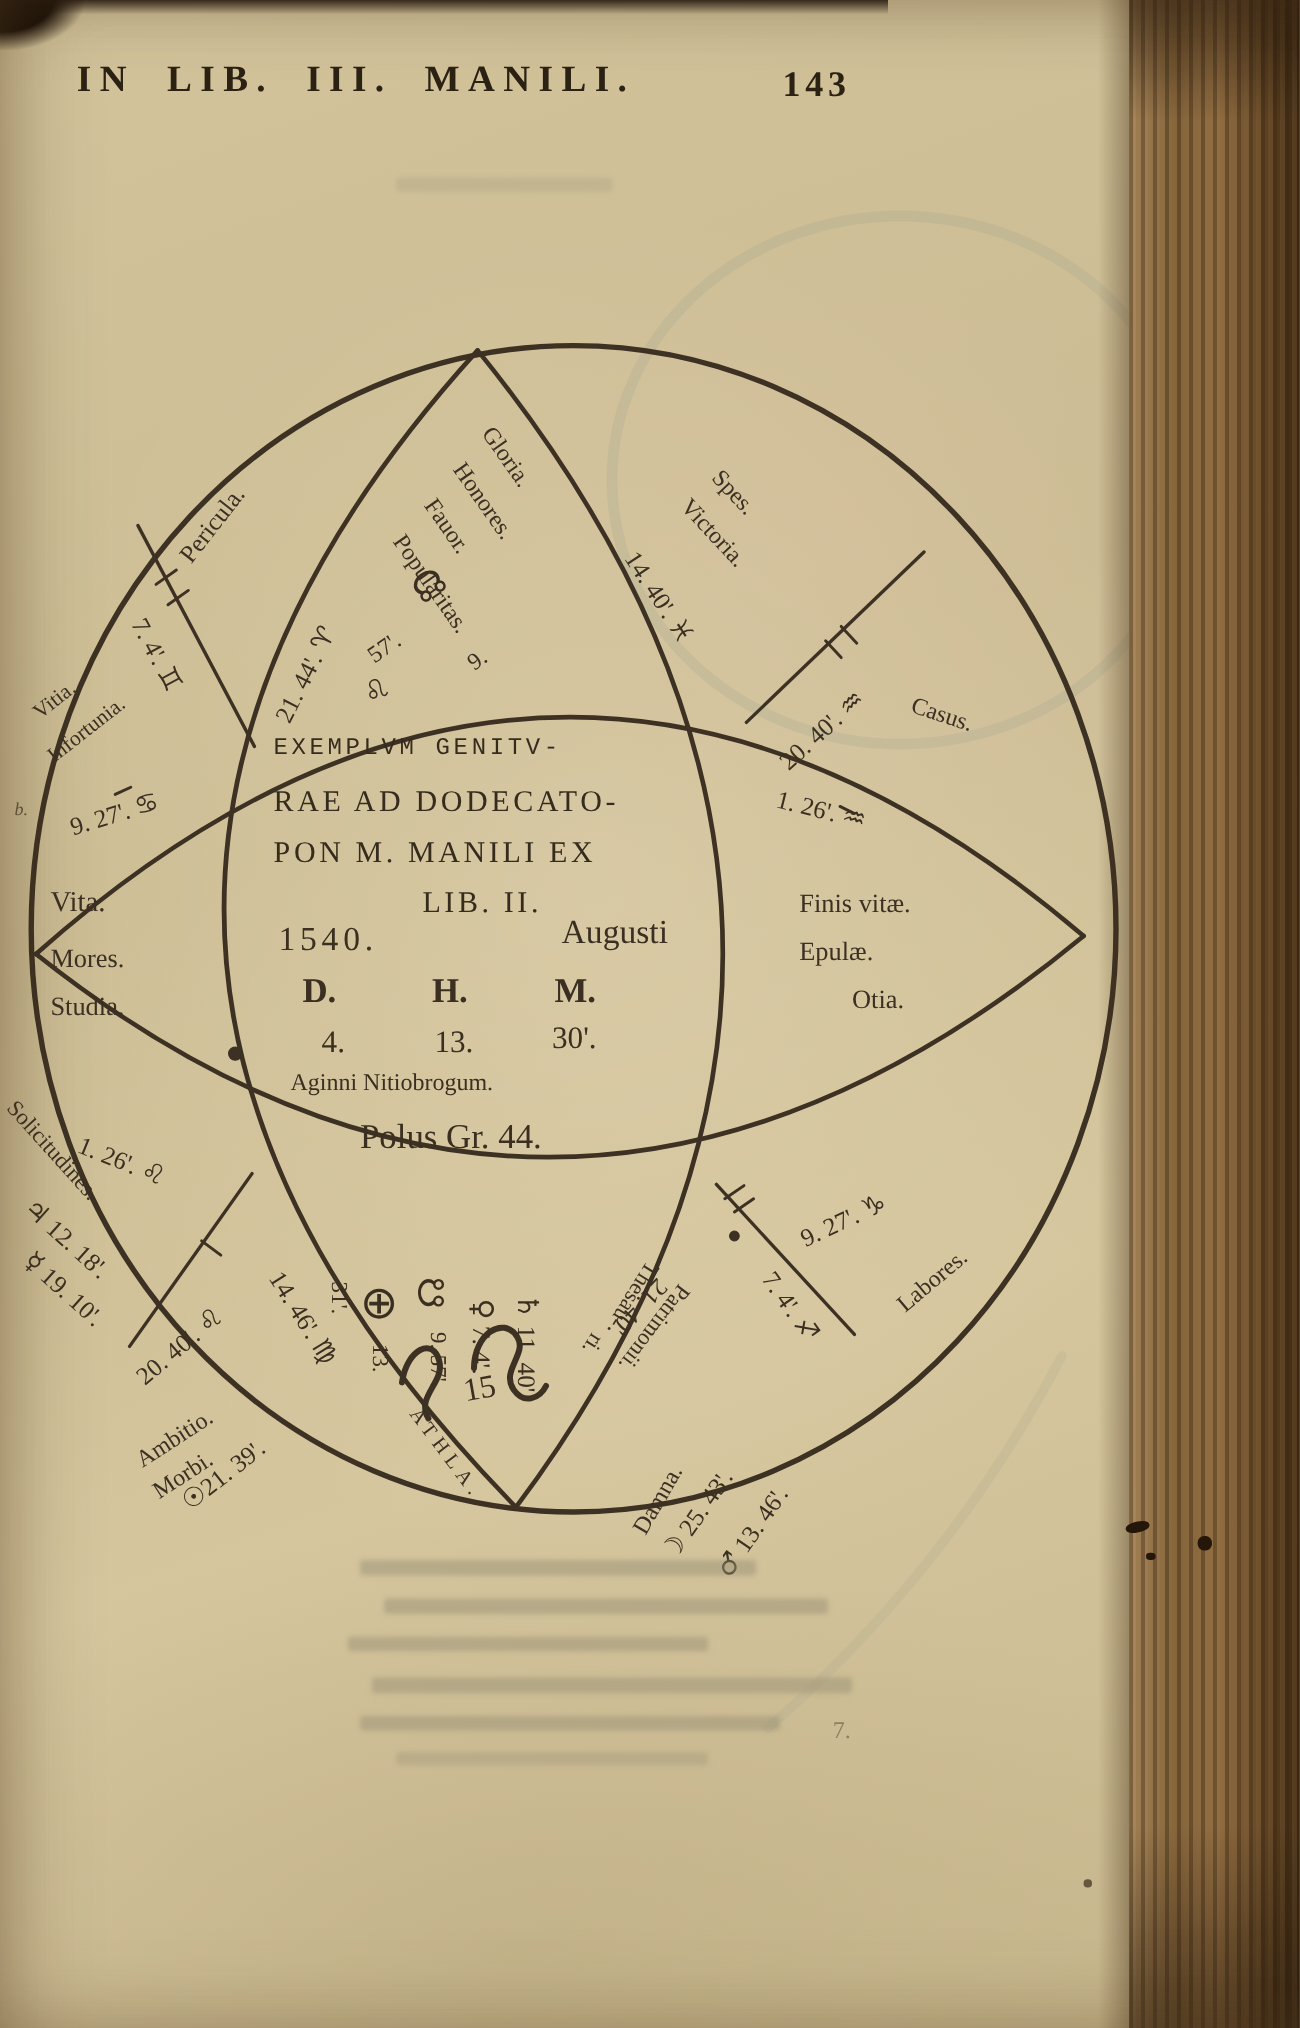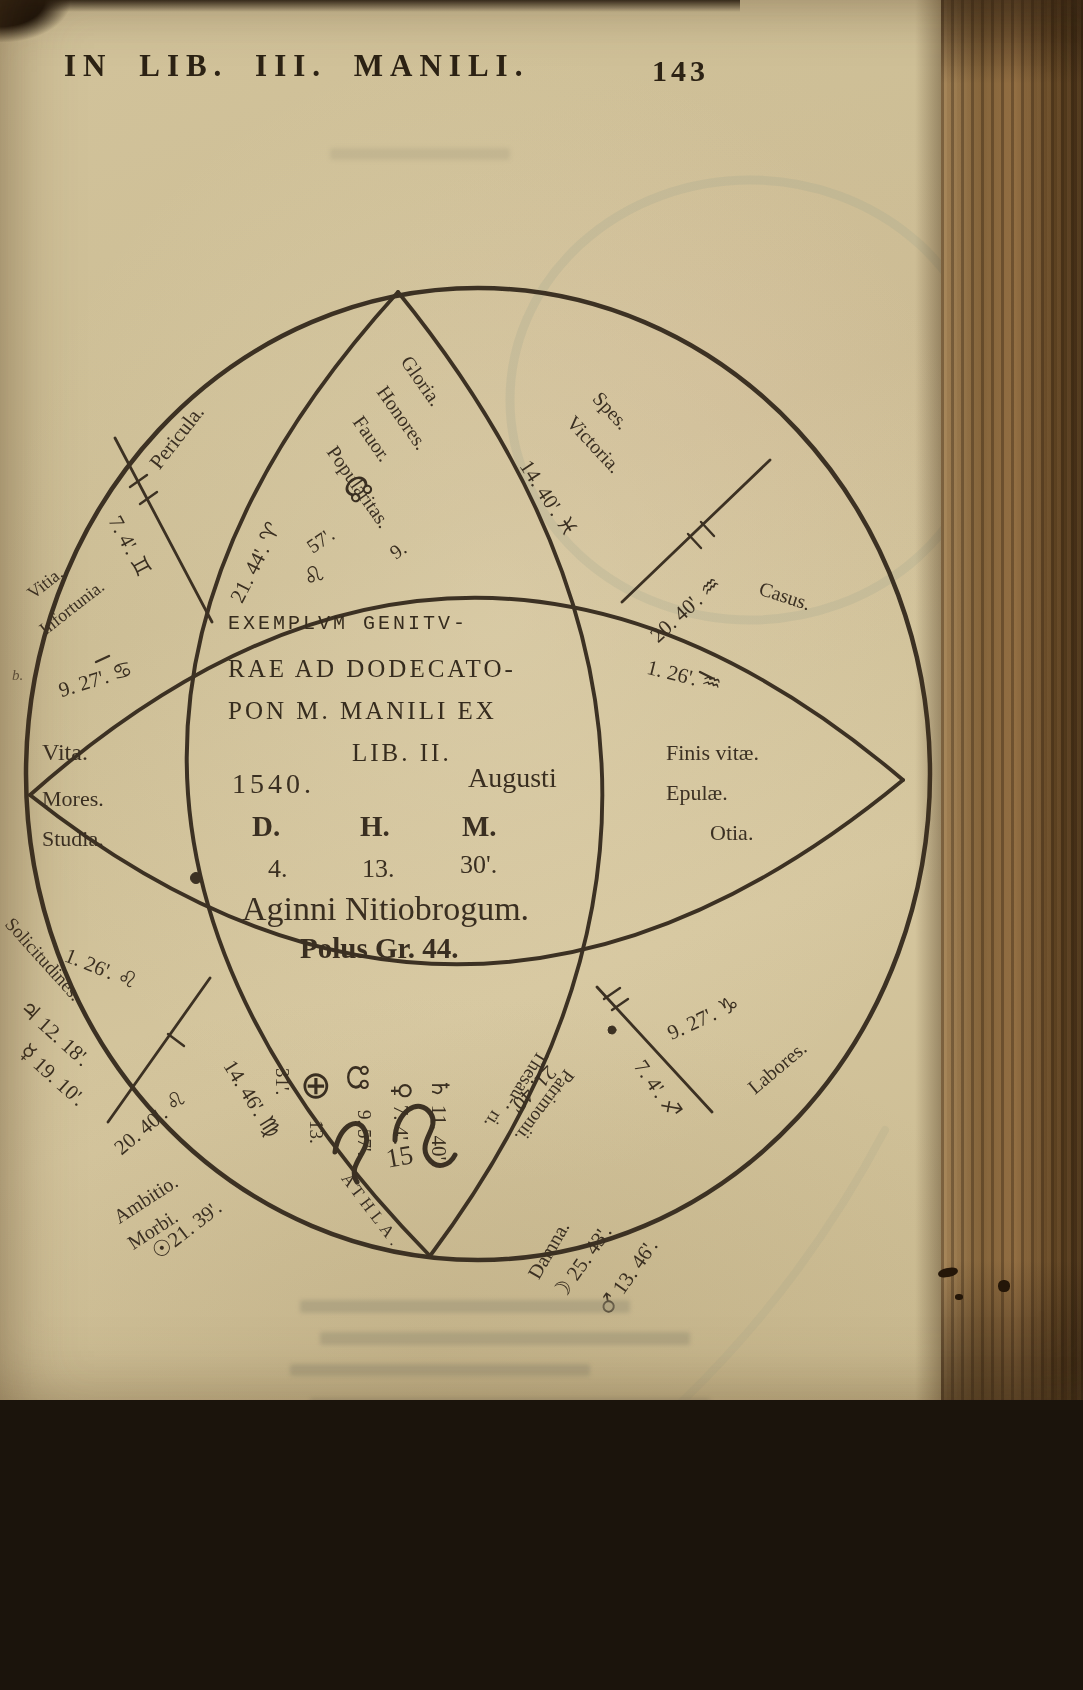--- a/index.html
+++ b/index.html
@@ -1,16 +1,16 @@
 <!DOCTYPE html>
 <html><head>
 <meta charset="utf-8">
 <style>
   html,body{margin:0;padding:0;background:#1b140c;}
-  .page{position:relative;width:1083px;height:1400px;overflow:hidden;
+  .page{position:relative;width:1083px;height:1690px;overflow:hidden;
     font-family:"Liberation Serif",serif;color:#3a2f21;
     background:
       radial-gradient(ellipse 720px 820px at 46% 44%, rgba(233,220,188,.38), rgba(233,220,188,0) 70%),
       radial-gradient(ellipse 500px 420px at 66% 27%, rgba(221,188,162,.20), rgba(221,188,162,0) 75%),
       radial-gradient(ellipse 900px 500px at 40% 96%, rgba(160,140,100,.22), rgba(160,140,100,0) 70%),
       linear-gradient(160deg,#d2c39b 0%,#cbbc93 38%,#d5c69e 66%,#c8b88e 100%);}
   .lbl{position:absolute;white-space:nowrap;transform-origin:0 0;line-height:1;}
   .caps{letter-spacing:3px;}
   .zs{font-family:"DejaVu Sans",sans-serif;font-size:1.05em;}
   .num{font-size:21px;color:#3a2f21;}
@@ -74,22 +74,22 @@
   <div class="lbl caps" style="left:228px;top:698px;font-size:25px;color:#362c1e;">PON M. MANILI EX</div>
   <div class="lbl caps" style="left:352px;top:740px;font-size:25px;color:#362c1e;">LIB. II.</div>
   <div class="lbl" style="left:232px;top:770px;font-size:28px;letter-spacing:4px;">1540.</div>
   <div class="lbl" style="left:440px;top:764px;font-size:28px;margin-left:28px;">Augusti</div>
   <div class="lbl" style="left:252px;top:812px;font-size:29px;font-weight:bold;">D.</div>
   <div class="lbl" style="left:360px;top:812px;font-size:29px;font-weight:bold;">H.</div>
   <div class="lbl" style="left:462px;top:812px;font-size:29px;font-weight:bold;">M.</div>
   <div class="lbl" style="left:268px;top:856px;font-size:26px;">4.</div>
   <div class="lbl" style="left:362px;top:856px;font-size:26px;">13.</div>
   <div class="lbl" style="left:460px;top:852px;font-size:26px;">30'.</div>
-  <div class="lbl" style="left:242px;top:892px;font-size:34px;">Aginni Nitiobrogum.</div>
-  <div class="lbl" style="left:300px;top:934px;font-size:29px;font-weight:bold;">Polus Gr. 44.</div>
+  <div class="lbl" style="left:242px;top:892px;font-size:20px;">Aginni Nitiobrogum.</div>
+  <div class="lbl" style="left:300px;top:934px;font-size:29px;">Polus Gr. 44.</div>
 
   <div class="lbl house" style="left:146px;top:460px;transform:rotate(-52deg);font-size:21px;">Pericula.</div>
   <div class="lbl house" style="left:24px;top:588px;transform:rotate(-38deg);font-size:18px;">Vitia.</div>
   <div class="lbl house" style="left:36px;top:624px;transform:rotate(-38deg);font-size:18px;">Infortunia.</div>
   <div class="lbl house" style="left:414px;top:352px;transform:rotate(55deg);">Gloria.</div>
   <div class="lbl house" style="left:390px;top:382px;transform:rotate(55deg);">Honores.</div>
   <div class="lbl house" style="left:366px;top:412px;transform:rotate(55deg);">Fauor.</div>
   <div class="lbl house" style="left:340px;top:442px;transform:rotate(55deg);">Popularitas.</div>
   <div class="lbl house" style="left:604px;top:388px;transform:rotate(47deg);">Spes.</div>
   <div class="lbl house" style="left:578px;top:412px;transform:rotate(47deg);">Victoria.</div>

